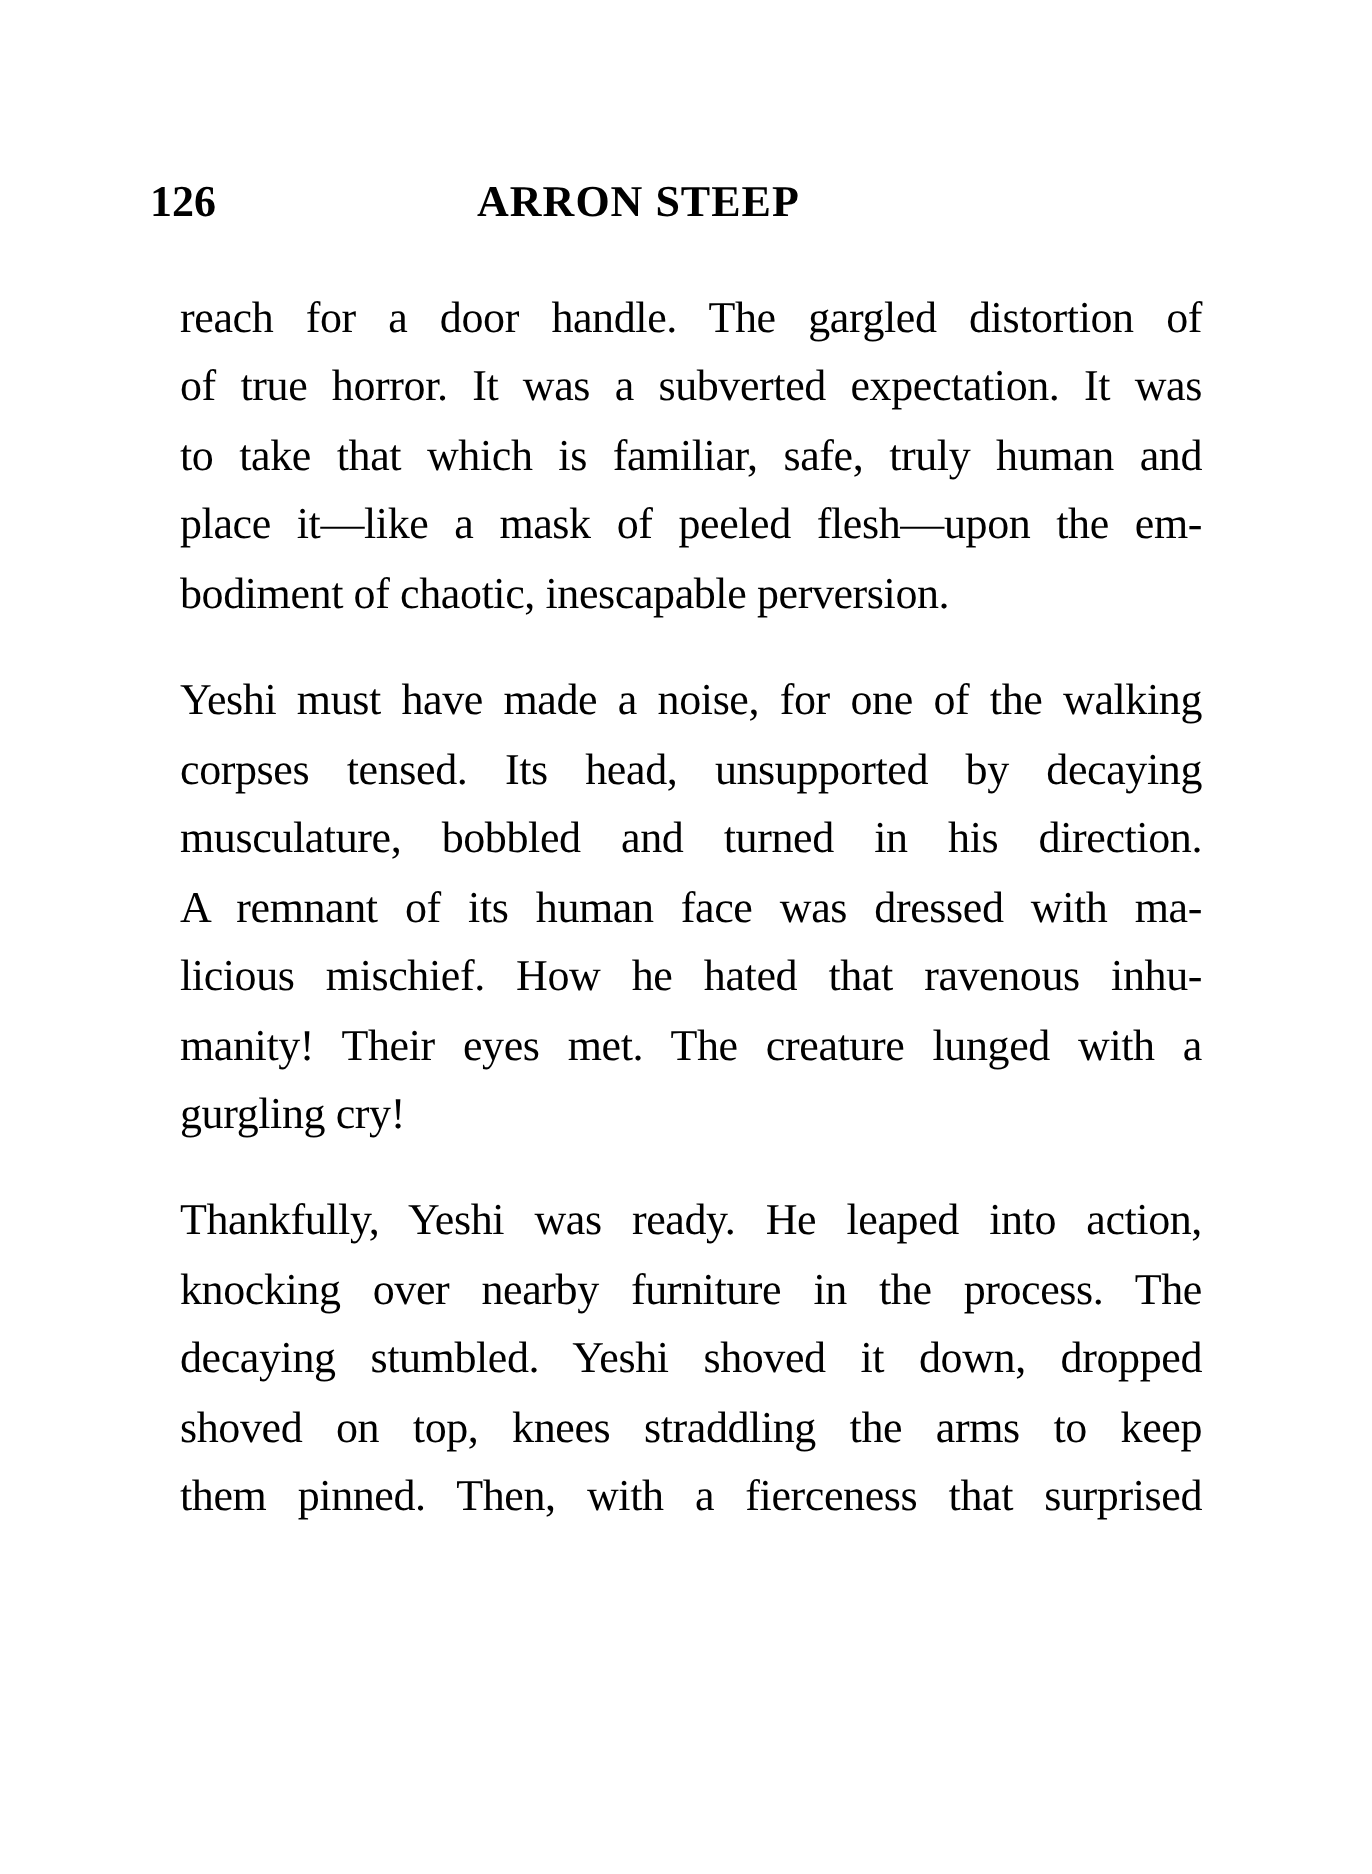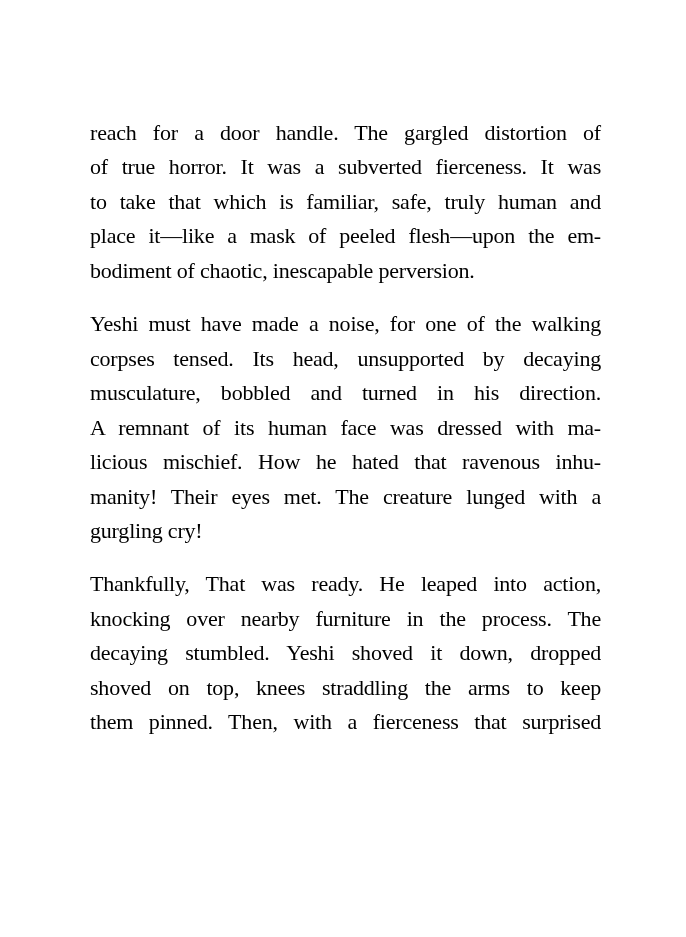--- a/index.html
+++ b/index.html
@@ -57,38 +57,42 @@
     min-height: 34.45px;
   }
   .line.final {
     text-align-last: left;
   }
 </style>
 </head>
 <body>
 
 <div class="page">
+  <div class="page-header">
+    <span class="page-number">126</span>
+    <span class="running-title">ARRON STEEP</span>
+  </div>
   <div class="page-body">
       <div class="paragraph">
         <div class="line">reach for a door handle. The gargled distortion of</div>
-        <div class="line">of true horror. It was a subverted fierceness. It was</div>
+        <div class="line">of true horror. It was a subverted expectation. It was</div>
         <div class="line">to take that which is familiar, safe, truly human and</div>
         <div class="line">place it—like a mask of peeled flesh—upon the em-</div>
         <div class="line final">bodiment of chaotic, inescapable perversion.</div>
       </div>
       <div class="paragraph">
         <div class="line">Yeshi must have made a noise, for one of the walking</div>
         <div class="line">corpses tensed. Its head, unsupported by decaying</div>
         <div class="line">musculature, bobbled and turned in his direction.</div>
         <div class="line">A remnant of its human face was dressed with ma-</div>
         <div class="line">licious mischief. How he hated that ravenous inhu-</div>
         <div class="line">manity! Their eyes met. The creature lunged with a</div>
         <div class="line final">gurgling cry!</div>
       </div>
       <div class="paragraph">
-        <div class="line">Thankfully, That was ready. He leaped into action,</div>
+        <div class="line">Thankfully, Yeshi was ready. He leaped into action,</div>
         <div class="line">knocking over nearby furniture in the process. The</div>
         <div class="line">decaying stumbled. Yeshi shoved it down, dropped</div>
         <div class="line">shoved on top, knees straddling the arms to keep</div>
         <div class="line">them pinned. Then, with a fierceness that surprised</div>
       </div>
     </div>
 </div>
 
 </body></html>

